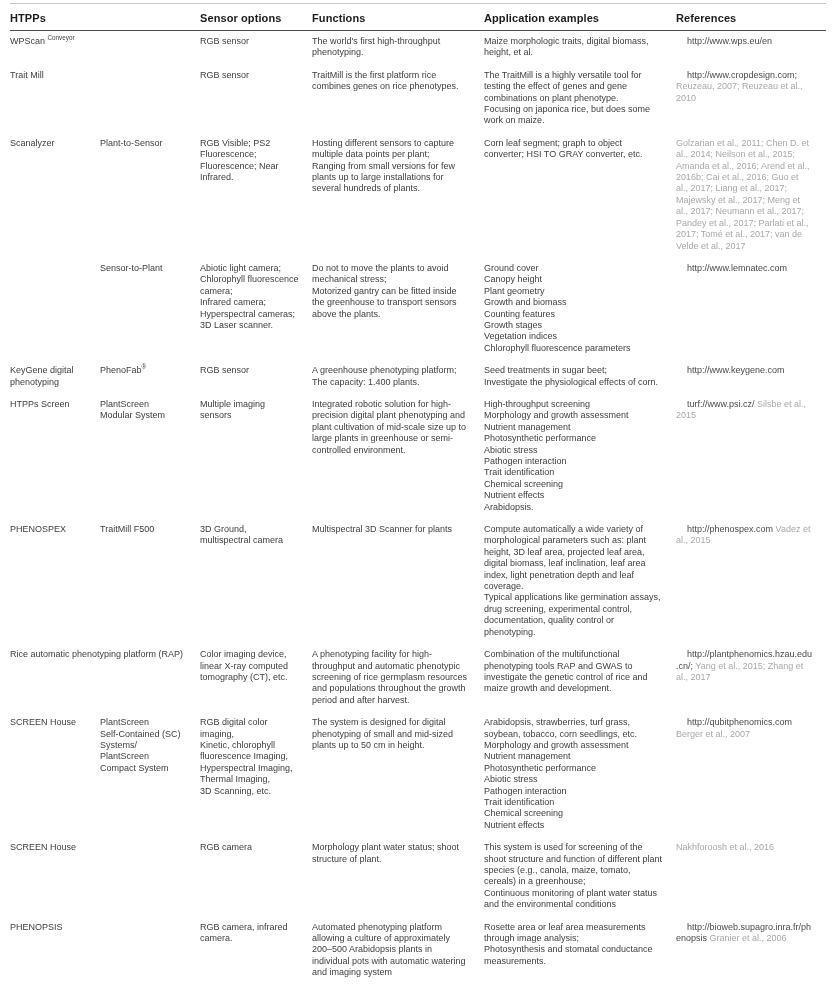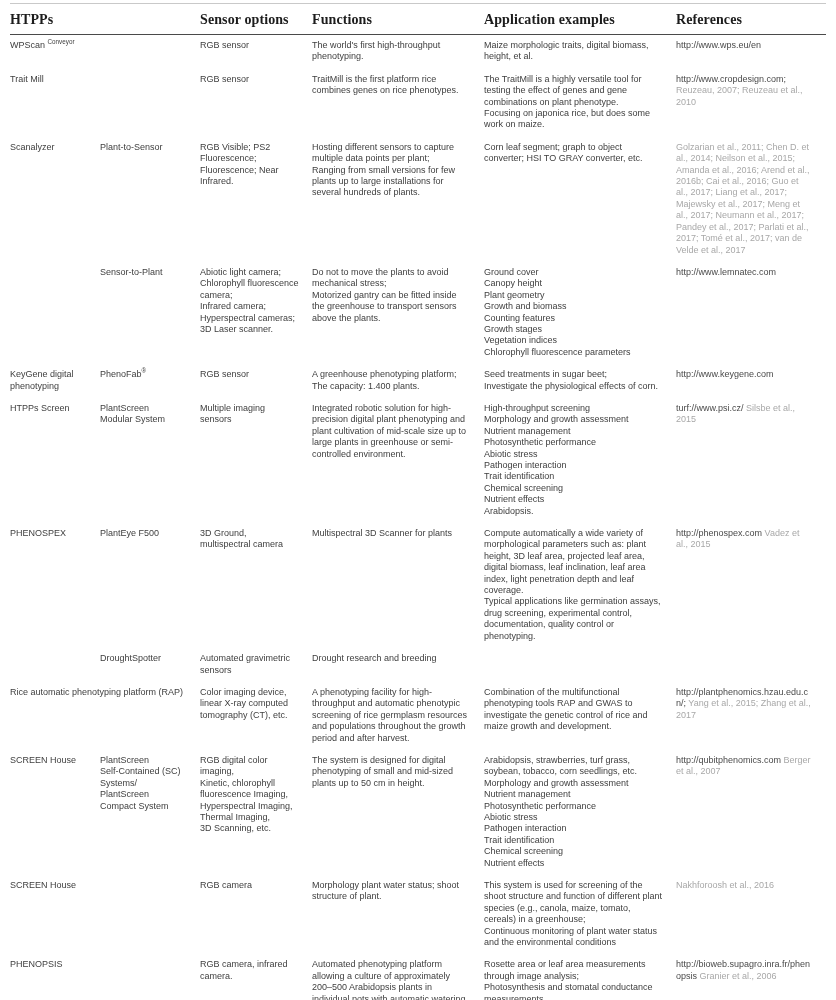--- a/index.html
+++ b/index.html
@@ -18,38 +18,37 @@
   }
   table.htpp {
     border-collapse: collapse;
     table-layout: fixed;
     width: 816px;
     border-top: 1px solid #c9c9c9;
   }
   th {
     text-align: left;
     vertical-align: bottom;
-    font-size: 14px;
+    font-size: 11px;
     font-weight: bold;
     color: #1c1c1c;
     padding: 8px 6px 6px 0;
     border-bottom: 1px solid #4a4a4a;
     letter-spacing: 0.1px;
-    font-family: Liberation Serif, serif;
   }
   td {
     vertical-align: top;
     font-size: 9px;
     line-height: 11.4px;
     color: #404040;
     padding: 5px 13px 6px 0;
     white-space: pre-line;
     word-wrap: break-word;
   }
-  td .url  { color: #4a4a4a; }
+  td .url  { color: #4a4a4a; margin-left: 11px; }
   td .cite { color: #a8a8a8; }
   sup {
     font-size: 6.3px;
     line-height: 0;
     vertical-align: super;
   }
 </style>
 </head>
 <body>
 
@@ -142,34 +141,26 @@
 Abiotic stress
 Pathogen interaction
 Trait identification
 Chemical screening
 Nutrient effects
 Arabidopsis.</span></td>
           <td><span class="url">turf://www.psi.cz/</span> <span class="cite">Silsbe et al., 2015</span></td>
         </tr>
         <tr>
           <td><span>PHENOSPEX</span></td>
-          <td><span>PlantEye F500</span></td>
+          <td><span>TraitMill F500</span></td>
           <td><span>3D Ground, multispectral camera</span></td>
           <td><span>Multispectral 3D Scanner for plants</span></td>
           <td><span>Compute automatically a wide variety of morphological parameters such as: plant height, 3D leaf area, projected leaf area, digital biomass, leaf inclination, leaf area index, light penetration depth and leaf coverage.
 Typical applications like germination assays, drug screening, experimental control, documentation, quality control or phenotyping.</span></td>
           <td><span class="url">http://phenospex.com</span> <span class="cite">Vadez et al., 2015</span></td>
-        </tr>
-        <tr>
-          <td><span></span></td>
-          <td><span>DroughtSpotter</span></td>
-          <td><span>Automated gravimetric sensors</span></td>
-          <td><span>Drought research and breeding</span></td>
-          <td><span></span></td>
-          <td></td>
         </tr>
         <tr>
           <td colspan="2"><span>Rice automatic phenotyping platform (RAP)</span></td>
           <td><span>Color imaging device, linear X-ray computed tomography (CT), etc.</span></td>
           <td><span>A phenotyping facility for high-throughput and automatic phenotypic screening of rice germplasm resources and populations throughout the growth period and after harvest.</span></td>
           <td><span>Combination of the multifunctional phenotyping tools RAP and GWAS to investigate the genetic control of rice and maize growth and development.</span></td>
           <td><span class="url">http://plantphenomics.hzau.edu.cn/;</span> <span class="cite">Yang et al., 2015; Zhang et al., 2017</span></td>
         </tr>
         <tr>
           <td><span>SCREEN House</span></td>

